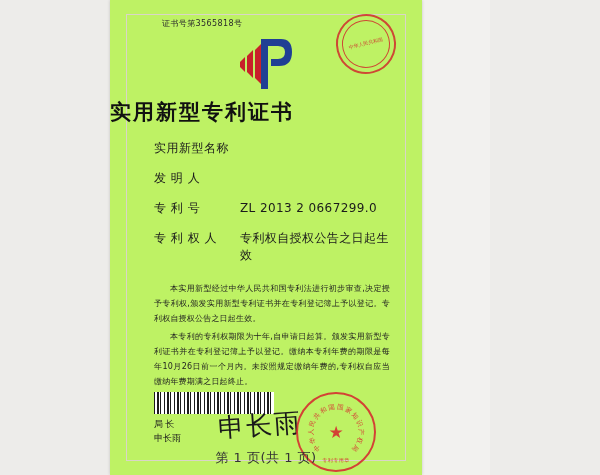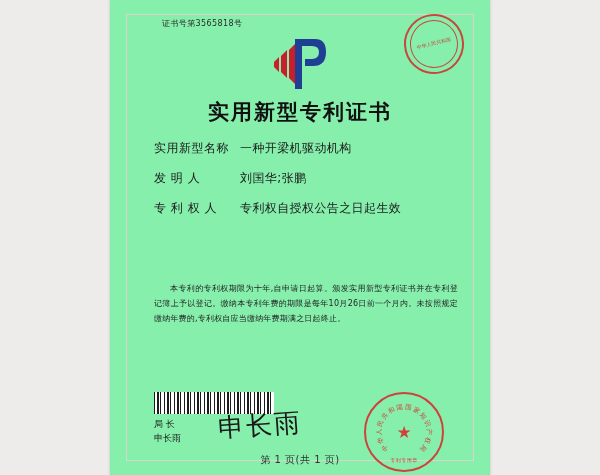--- a/index.html
+++ b/index.html
@@ -26,23 +26,23 @@
     height: 475px;
     background: #edecea;
   }
   .gutter-left { left: 0; width: 110px; }
   .gutter-right { right: 0; width: 110px; }
 
   .certificate {
     position: absolute;
     left: 110px;
     top: 0;
-    width: 380px;
+    width: 312px;
     height: 475px;
-    background: #86efac;
+    background: #bef264;
     box-shadow: 0 0 3px rgba(0,0,0,0.18);
     overflow: hidden;
   }
   
   .frame {
     position: absolute;
     left: 16px;
     top: 14px;
     right: 16px;
     bottom: 14px;
@@ -102,21 +102,20 @@
     align-items: center;
     justify-content: center;
   }
   .emblem svg { display: block; }
 
   .title {
     position: absolute;
     left: 0;
     right: 0;
     top: 98px;
-    text-align: center;
     font-size: 21px;
     font-weight: bold;
     letter-spacing: 2px;
     color: #111;
     font-family: "DejaVu Sans", "Liberation Serif", serif;
   }
 
   .fields {
     position: absolute;
     left: 44px;
@@ -171,20 +170,21 @@
   }
 
   
   .sig-block {
     position: absolute;
     left: 44px;
     top: 418px;
     font-size: 9px;
     line-height: 1.5;
     color: #1b1b1b;
+    font-family: Liberation Serif, serif;
   }
   .signature {
     position: absolute;
     left: 108px;
     top: 408px;
     font-size: 26px;
     color: #1a1a1a;
     font-family: "DejaVu Serif", serif;
     transform: rotate(-4deg);
     letter-spacing: 2px;
@@ -231,21 +231,21 @@
     font-size: 6.5px;
     transform-origin: 0 0;
   }
 
   .footer {
     position: absolute;
     left: 0;
     right: 0;
     bottom: 8px;
     text-align: center;
-    font-size: 10px;
+    font-size: 13px;
     color: #333;
     letter-spacing: 0.5px;
   }
 </style>
 </head>
 <body>
 
 <div class="page">
 
   <div class="gutter-left"></div>
@@ -270,33 +270,36 @@
         <path d="M12 20 L18 14 L18 42 L12 36 Z" fill="#c8202a"></path>
         <path d="M5 26 L10 21 L10 36 L5 31 Z" fill="#c8202a"></path>
       </svg>
     </div>
 
     <div class="title">实用新型专利证书</div>
 
     <div class="fields">
       <div class="field">
         <div class="label">实用新型名称</div>
-        <div class="value">一种开梁机驱动机构</div>
       </div>
       <div class="field">
         <div class="label">发 明 人</div>
-        <div class="value">刘国华;张鹏</div>
+      </div>
+      <div class="field">
+        <div class="label">专 利 号</div>
+        <div class="value">ZL 2013 2 0667299.0</div>
       </div>
       <div class="field">
         <div class="label">专 利 权 人</div>
         <div class="value">专利权自授权公告之日起生效</div>
       </div>
     </div>
 
     <div class="body-text">
+      <p>本实用新型经过中华人民共和国专利法进行初步审查,决定授予专利权,颁发实用新型专利证书并在专利登记簿上予以登记。专利权自授权公告之日起生效。</p>
       <p>本专利的专利权期限为十年,自申请日起算。颁发实用新型专利证书并在专利登记簿上予以登记。缴纳本专利年费的期限是每年10月26日前一个月内。未按照规定缴纳年费的,专利权自应当缴纳年费期满之日起终止。</p>
     </div>
 
     <div class="barcode"></div>
 
     <div class="sig-block">
       <div>局  长</div>
       <div>申长雨</div>
     </div>
 

